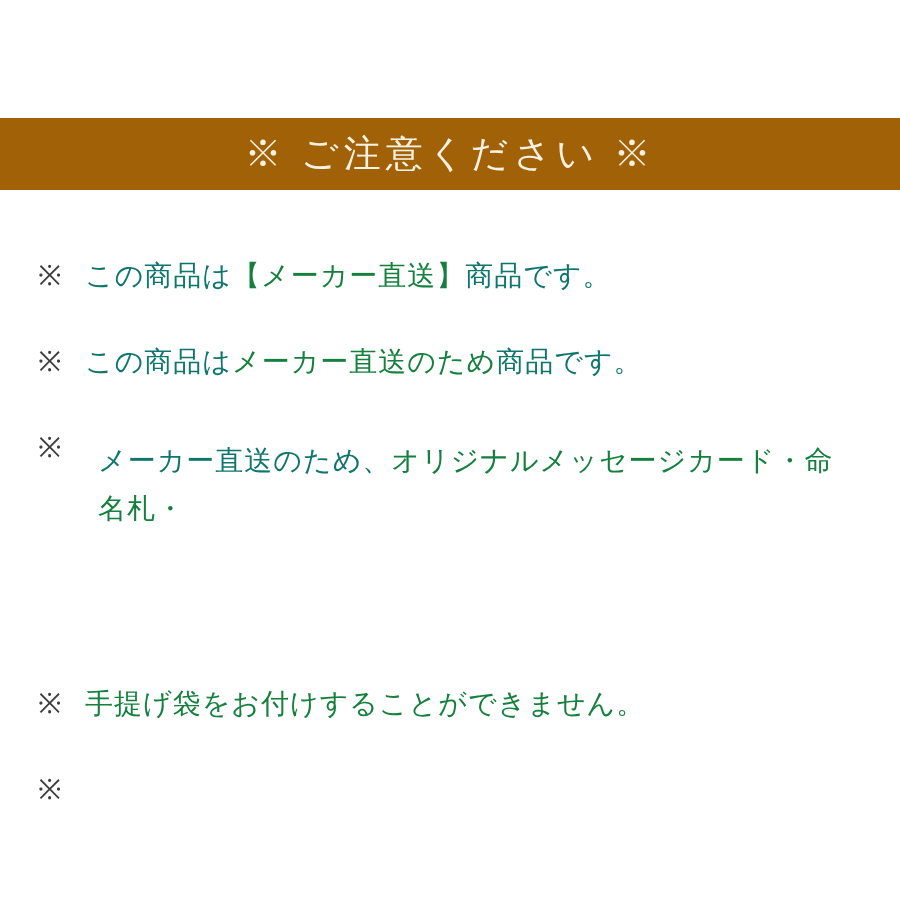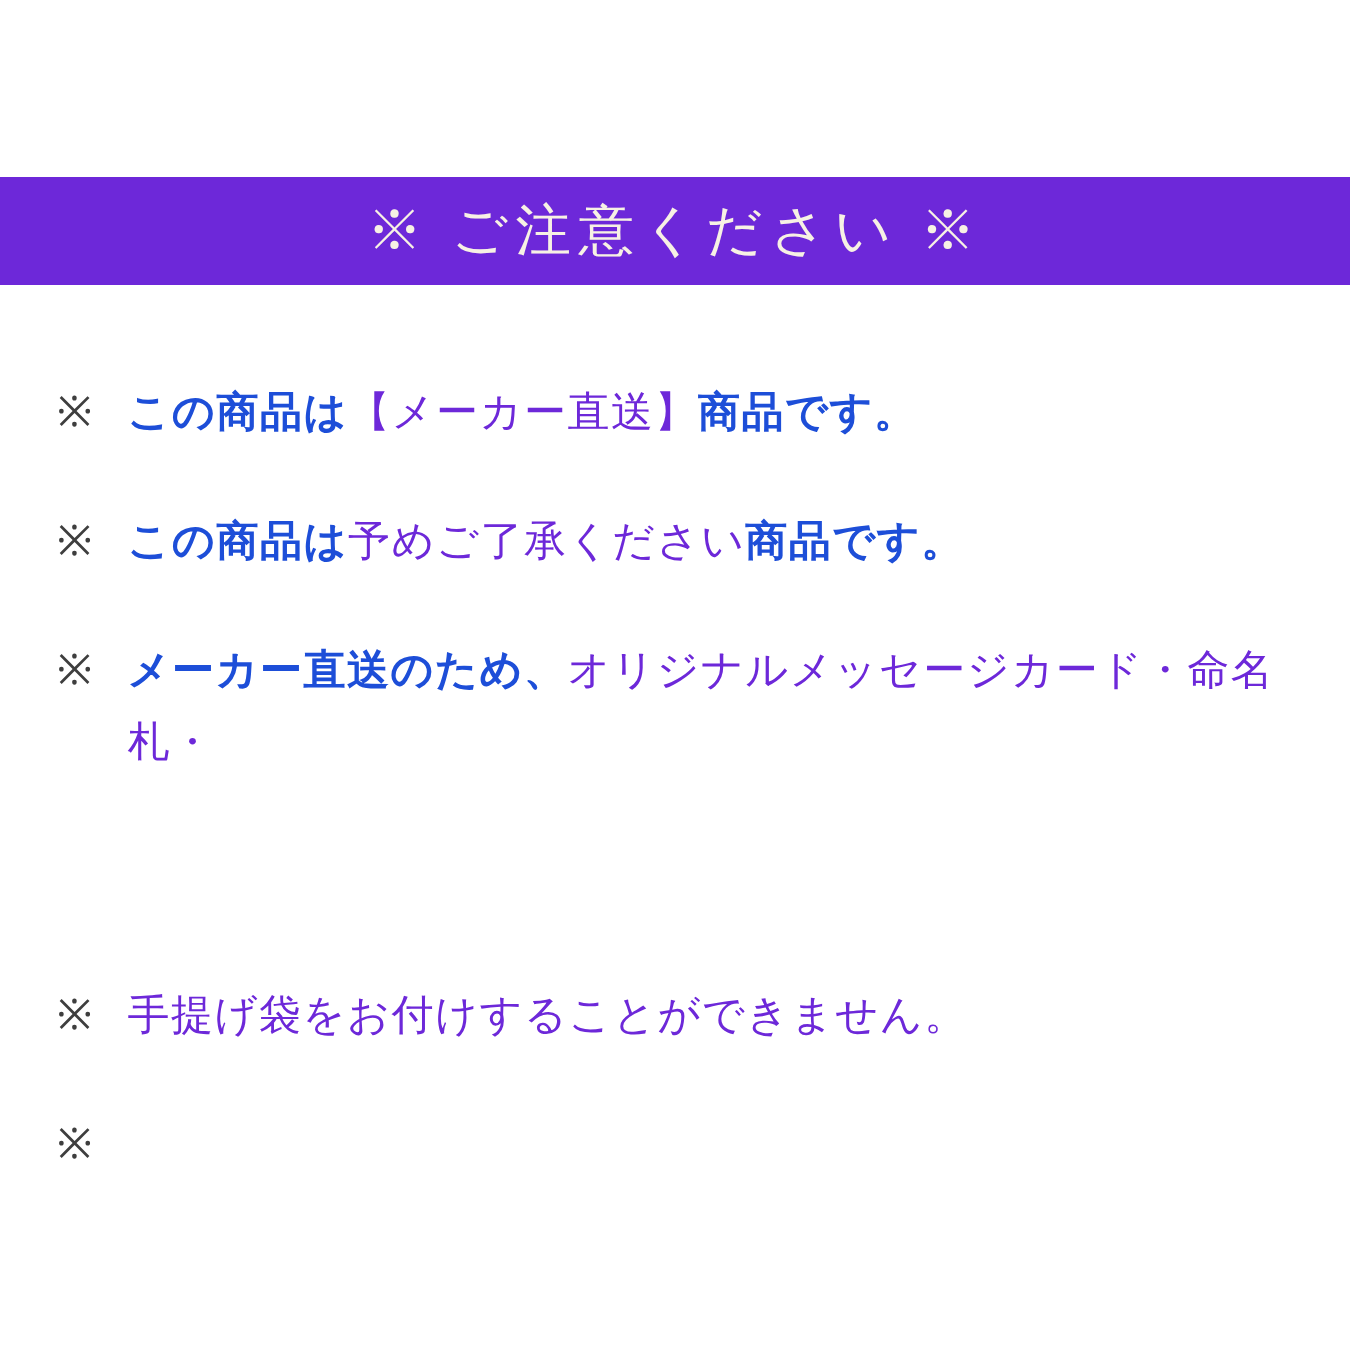--- a/index.html
+++ b/index.html
@@ -10,21 +10,21 @@
     width: 900px;
     height: 900px;
     background: #ffffff;
     overflow: hidden;
     font-family: "Liberation Serif", "DejaVu Serif", serif;
   }
   .banner {
     margin-top: 118px;
     height: 72px;
     width: 100%;
-    background: #6d28d9;
+    background: #a16207;
     display: flex;
     align-items: center;
     justify-content: center;
   }
   .banner-title {
     margin: 0;
     color: #f7f1e4;
     font-size: 37px;
     font-weight: normal;
     letter-spacing: 5px;
@@ -44,49 +44,49 @@
     margin-bottom: 0;
   }
   .marker {
     flex: 0 0 47px;
     color: #3e3e3e;
   }
   .notice-text {
     color: #3e3e3e;
     letter-spacing: 1px;
   }
-  .t-dark { color: #1d4ed8; font-weight: bold; }
-  .t-red  { color: #6d28d9; }
+  .t-dark { color: #0f766e; }
+  .t-red  { color: #15803d; }
 </style>
 </head>
 <body>
 
 <header class="banner">
   <h1 class="banner-title">※ ご注意ください ※</h1>
 </header>
 
 <main class="content">
 
   <div class="notice">
     <span class="marker">※</span>
     <p class="notice-text" style="margin:0">
       <span class="t-dark">この商品は</span><span class="t-red">【メーカー直送】</span><span class="t-dark">商品です。</span>
     </p>
   </div>
 
   <div class="notice">
     <span class="marker">※</span>
     <p class="notice-text" style="margin:0">
-      <span class="t-dark">この商品は</span><span class="t-red">予めご了承ください</span><span class="t-dark">商品です。</span>
+      <span class="t-dark">この商品は</span><span class="t-red">メーカー直送のため</span><span class="t-dark">商品です。</span>
     </p>
   </div>
 
   <div class="notice">
     <span class="marker">※</span>
-    <p class="notice-text" style="margin:0">
+    <p class="notice-text" style="margin:13px">
       <span class="t-dark">メーカー直送のため、</span><span class="t-red">オリジナルメッセージカード・命名札・</span><br>
       <br>
       <br>
     </p>
   </div>
 
   <div class="notice">
     <span class="marker">※</span>
     <p class="notice-text" style="margin:0">
       <span class="t-red">手提げ袋をお付けすることができません。</span>

